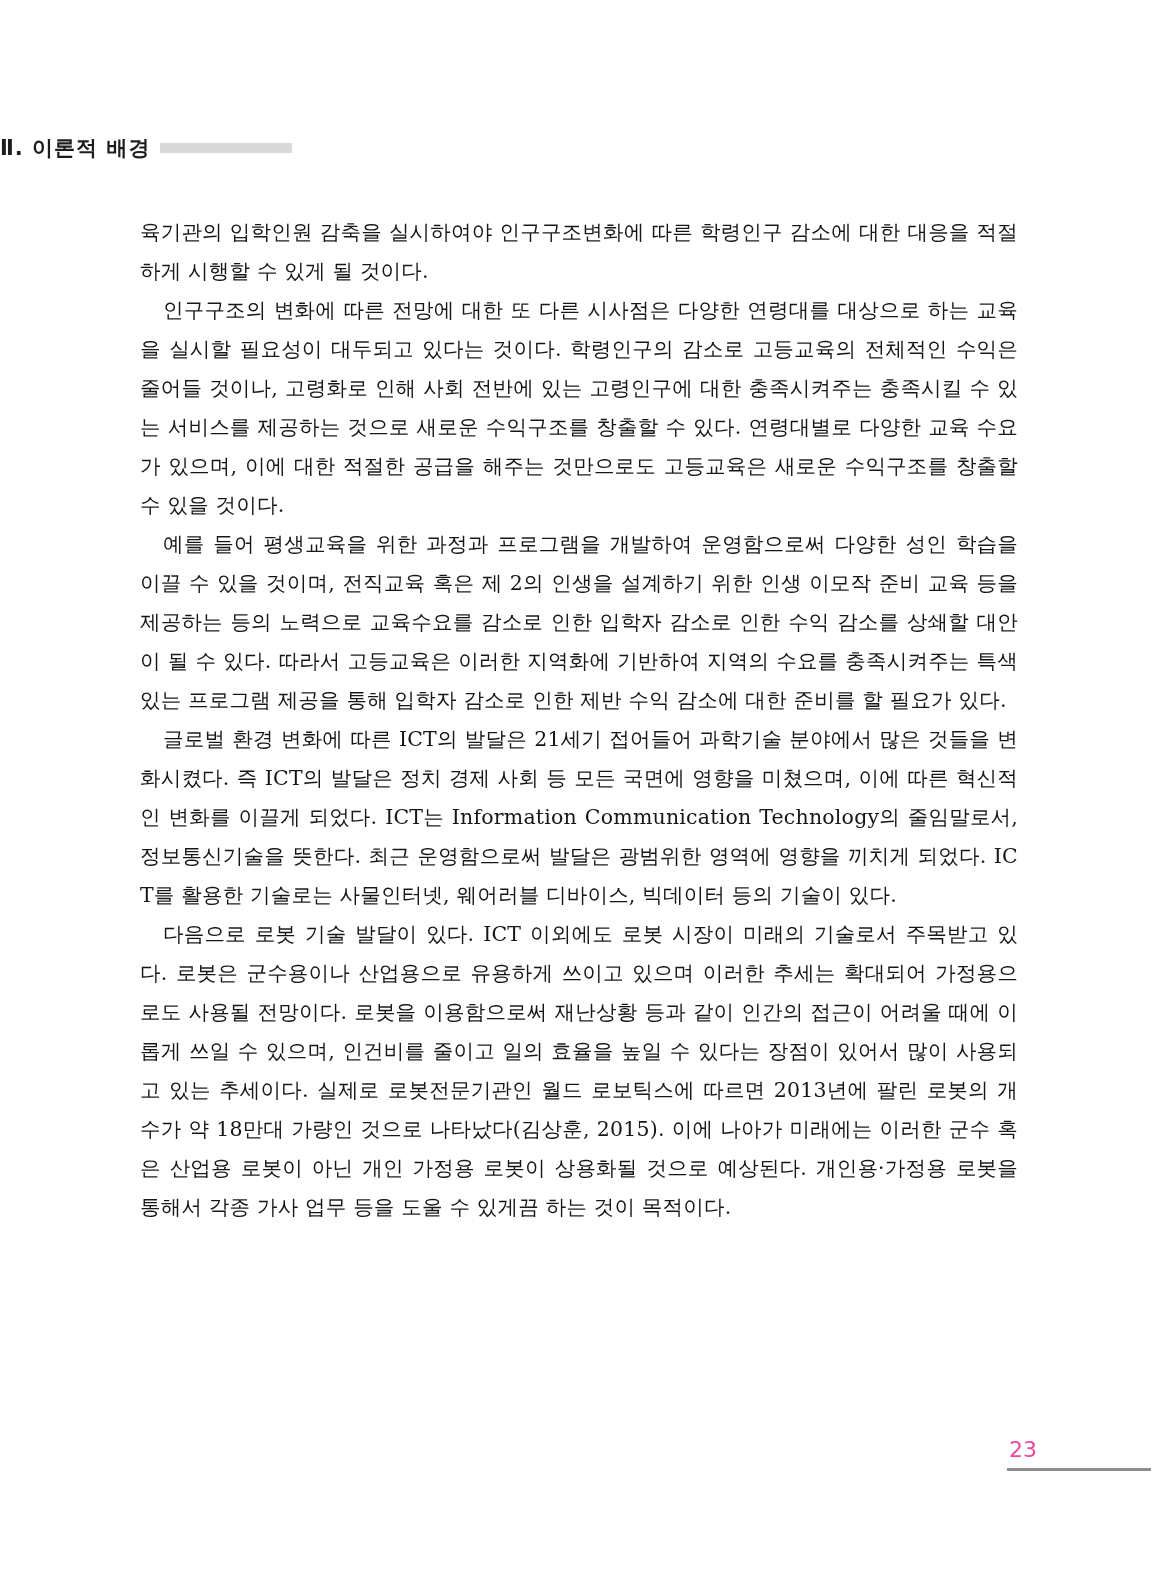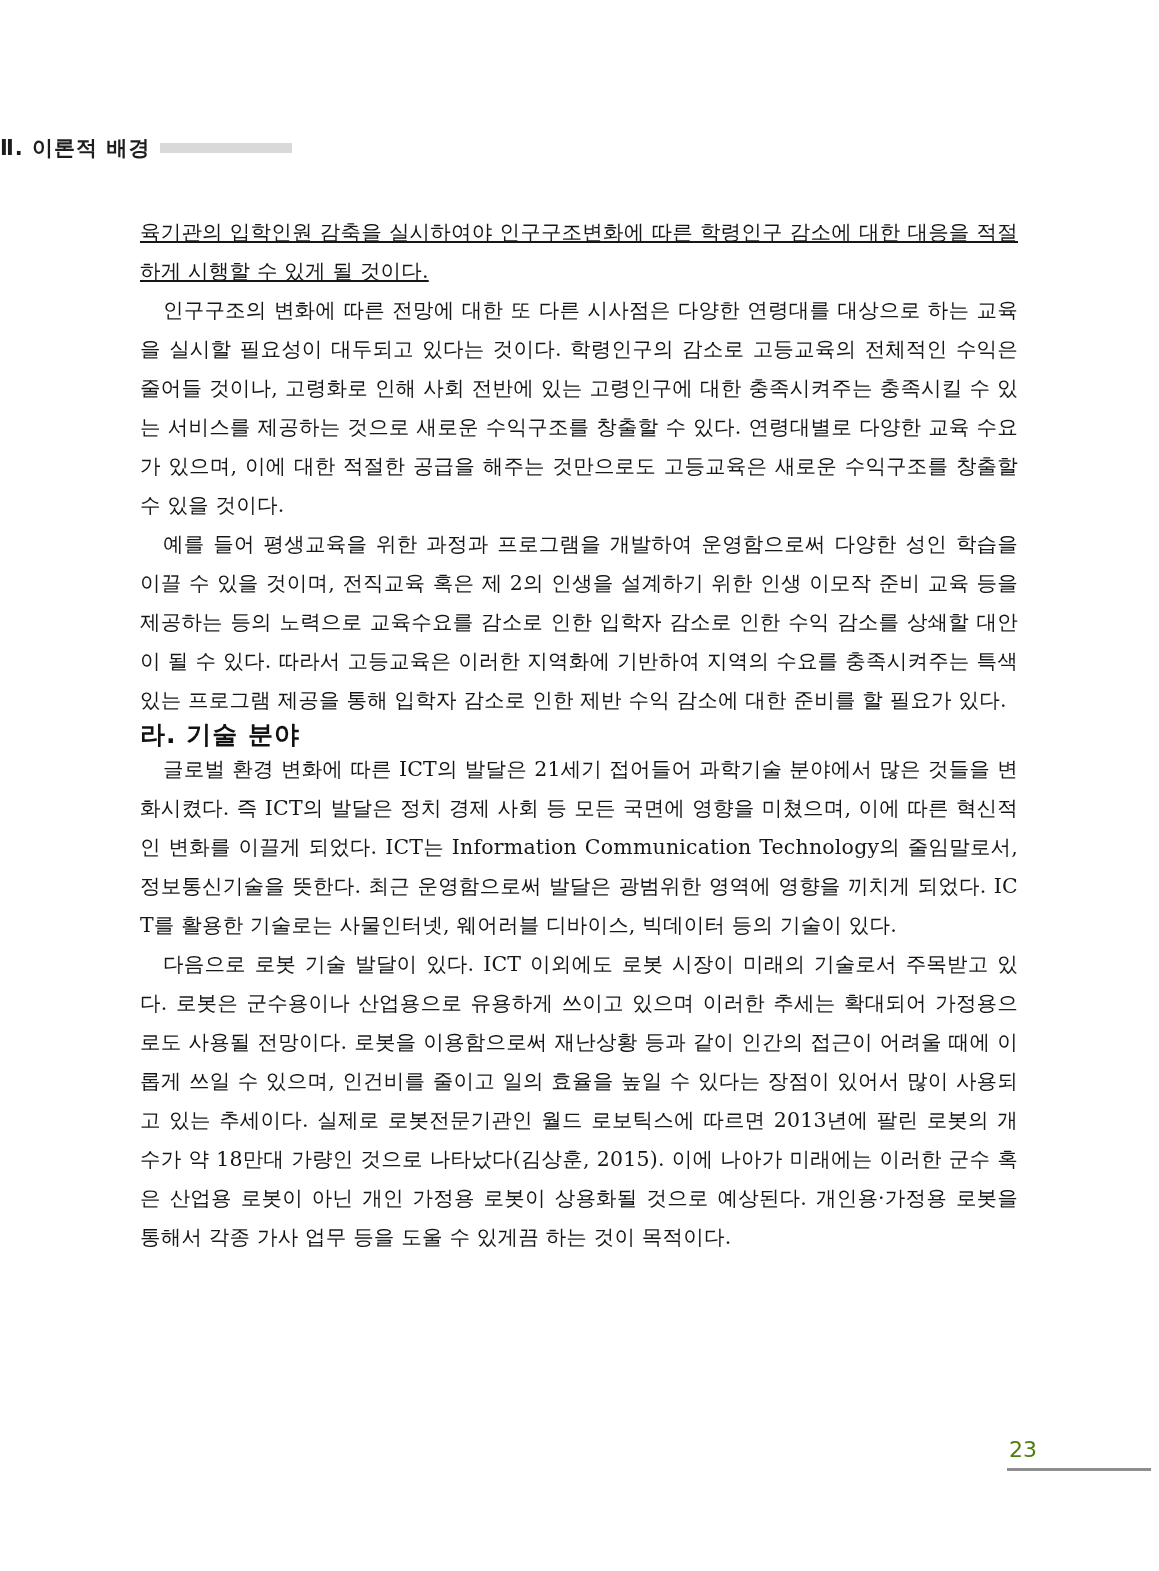--- a/index.html
+++ b/index.html
@@ -60,21 +60,20 @@
   }
   .body-block p {
     margin: 0;
     padding: 0;
   }
   .para-indent {
     text-indent: 23px;
   }
   .para-flush {
     text-indent: 0;
-    text-decoration: underline;
   }
   .section-heading {
     font-family: "DejaVu Sans", "Liberation Sans", sans-serif;
     font-weight: bold;
     font-size: 25px;
     line-height: 30px;
     letter-spacing: 1px;
     color: #111111;
     margin: 46px 0 33px 0;
     text-align: left;
@@ -85,21 +84,21 @@
   .page-footer {
     position: absolute;
     top: 1437px;
     right: 8px;
     width: 144px;
   }
   .page-number {
     font-family: "DejaVu Sans", "Liberation Sans", sans-serif;
     font-size: 22px;
     line-height: 26px;
-    color: #4d7c0f;
+    color: #ec4899;
     padding-left: 2px;
   }
   .footer-rule {
     height: 3px;
     background: #8e8e8e;
     margin-top: 5px;
   }
 </style>
 </head>
 <body>
@@ -109,21 +108,20 @@
   <div class="running-header">
     <span class="chapter-title">Ⅱ. 이론적 배경</span>
     <span class="accent-bar"></span>
   </div>
 
   <div class="body-block">
     <p class="para-flush">육기관의 입학인원 감축을 실시하여야 인구구조변화에 따른 학령인구 감소에 대한 대응을 적절하게 시행할 수 있게 될 것이다.</p>
     <p class="para-indent">인구구조의 변화에 따른 전망에 대한 또 다른 시사점은 다양한 연령대를 대상으로 하는 교육을 실시할 필요성이 대두되고 있다는 것이다. 학령인구의 감소로 고등교육의 전체적인 수익은 줄어들 것이나, 고령화로 인해 사회 전반에 있는 고령인구에 대한 충족시켜주는 충족시킬 수 있는 서비스를 제공하는 것으로 새로운 수익구조를 창출할 수 있다. 연령대별로 다양한 교육 수요가 있으며, 이에 대한 적절한 공급을 해주는 것만으로도 고등교육은 새로운 수익구조를 창출할 수 있을 것이다.</p>
     <p class="para-indent">예를 들어 평생교육을 위한 과정과 프로그램을 개발하여 운영함으로써 다양한 성인 학습을 이끌 수 있을 것이며, 전직교육 혹은 제 2의 인생을 설계하기 위한 인생 이모작 준비 교육 등을 제공하는 등의 노력으로 교육수요를 감소로 인한 입학자 감소로 인한 수익 감소를 상쇄할 대안이 될 수 있다. 따라서 고등교육은 이러한 지역화에 기반하여 지역의 수요를 충족시켜주는 특색 있는 프로그램 제공을 통해 입학자 감소로 인한 제반 수익 감소에 대한 준비를 할 필요가 있다.</p>
 
-    <p class="section-heading">라. 기술 분야</p>
 
     <p class="para-indent">글로벌 환경 변화에 따른 ICT의 발달은 21세기 접어들어 과학기술 분야에서 많은 것들을 변화시켰다. 즉 ICT의 발달은 정치 경제 사회 등 모든 국면에 영향을 미쳤으며, 이에 따른 혁신적인 변화를 이끌게 되었다. ICT는 Information Communication Technology의 줄임말로서, 정보통신기술을 뜻한다. 최근 운영함으로써 발달은 광범위한 영역에 영향을 끼치게 되었다. ICT를 활용한 기술로는 사물인터넷, 웨어러블 디바이스, 빅데이터 등의 기술이 있다.</p>
     <p class="para-indent">다음으로 로봇 기술 발달이 있다. ICT 이외에도 로봇 시장이 미래의 기술로서 주목받고 있다. 로봇은 군수용이나 산업용으로 유용하게 쓰이고 있으며 이러한 추세는 확대되어 가정용으로도 사용될 전망이다. 로봇을 이용함으로써 재난상황 등과 같이 인간의 접근이 어려울 때에 이롭게 쓰일 수 있으며, 인건비를 줄이고 일의 효율을 높일 수 있다는 장점이 있어서 많이 사용되고 있는 추세이다. 실제로 로봇전문기관인 월드 로보틱스에 따르면 2013년에 팔린 로봇의 개수가 약 18만대 가량인 것으로 나타났다(김상훈, 2015). 이에 나아가 미래에는 이러한 군수 혹은 산업용 로봇이 아닌 개인 가정용 로봇이 상용화될 것으로 예상된다. 개인용·가정용 로봇을 통해서 각종 가사 업무 등을 도울 수 있게끔 하는 것이 목적이다.</p>
   </div>
 
   <div class="page-footer">
     <div class="page-number">23</div>
     <div class="footer-rule"></div>
   </div>
 

